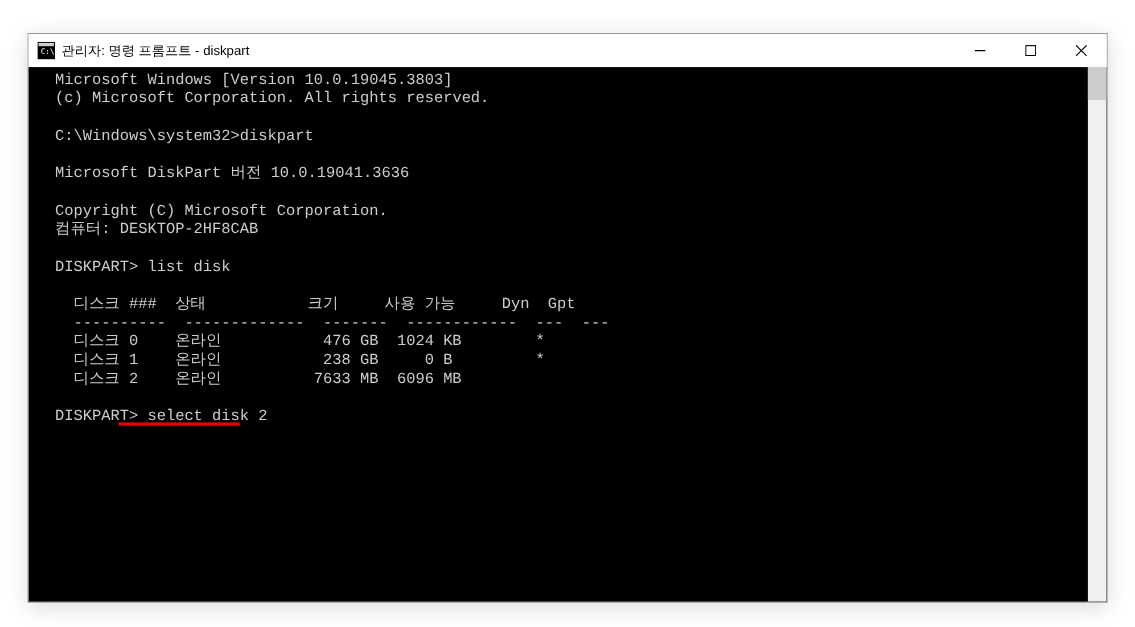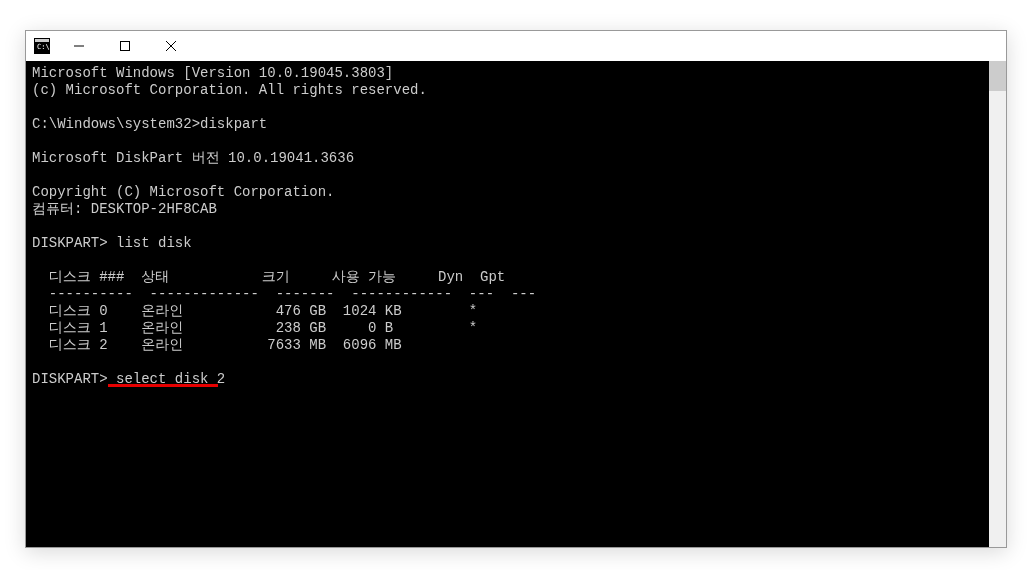--- a/index.html
+++ b/index.html
@@ -60,20 +60,21 @@
       position: relative;
       overflow: hidden;
     }
     .terminal {
       padding: 4px 6px;
       font-family: 'Consolas', 'Courier New', monospace;
       font-size: 14px;
       line-height: 17px;
       color: #ccc;
       white-space: pre;
+      margin-left: 18px;
     }
     .scrollbar {
       position: absolute;
       right: 0;
       top: 0;
       width: 17px;
       height: 100%;
       background: #f0f0f0;
     }
     .scroll-thumb {
@@ -101,20 +102,21 @@
 
 <div class="window">
   <div class="titlebar">
     <span class="titlebar-icon">
       <svg width="16" height="16" viewBox="0 0 16 16">
         <rect x="0" y="0" width="16" height="16" fill="#000"></rect>
         <rect x="1" y="1" width="14" height="3" fill="#ccc"></rect>
         <text x="3" y="11" font-size="7" fill="#fff" font-family="monospace">C:\</text>
       </svg>
     </span>
+    <span class="titlebar-title">관리자: 명령 프롬프트 - diskpart</span>
     <div class="window-controls">
       <div class="win-btn">
         <svg width="10" height="10" viewBox="0 0 10 10">
             <line x1="0" y1="5" x2="10" y2="5" stroke="#000" stroke-width="1"></line>
           </svg>
       </div>
       <div class="win-btn">
         <svg width="10" height="10" viewBox="0 0 10 10">
             <rect x="0.5" y="0.5" width="9" height="9" fill="none" stroke="#000" stroke-width="1"></rect>
           </svg>

